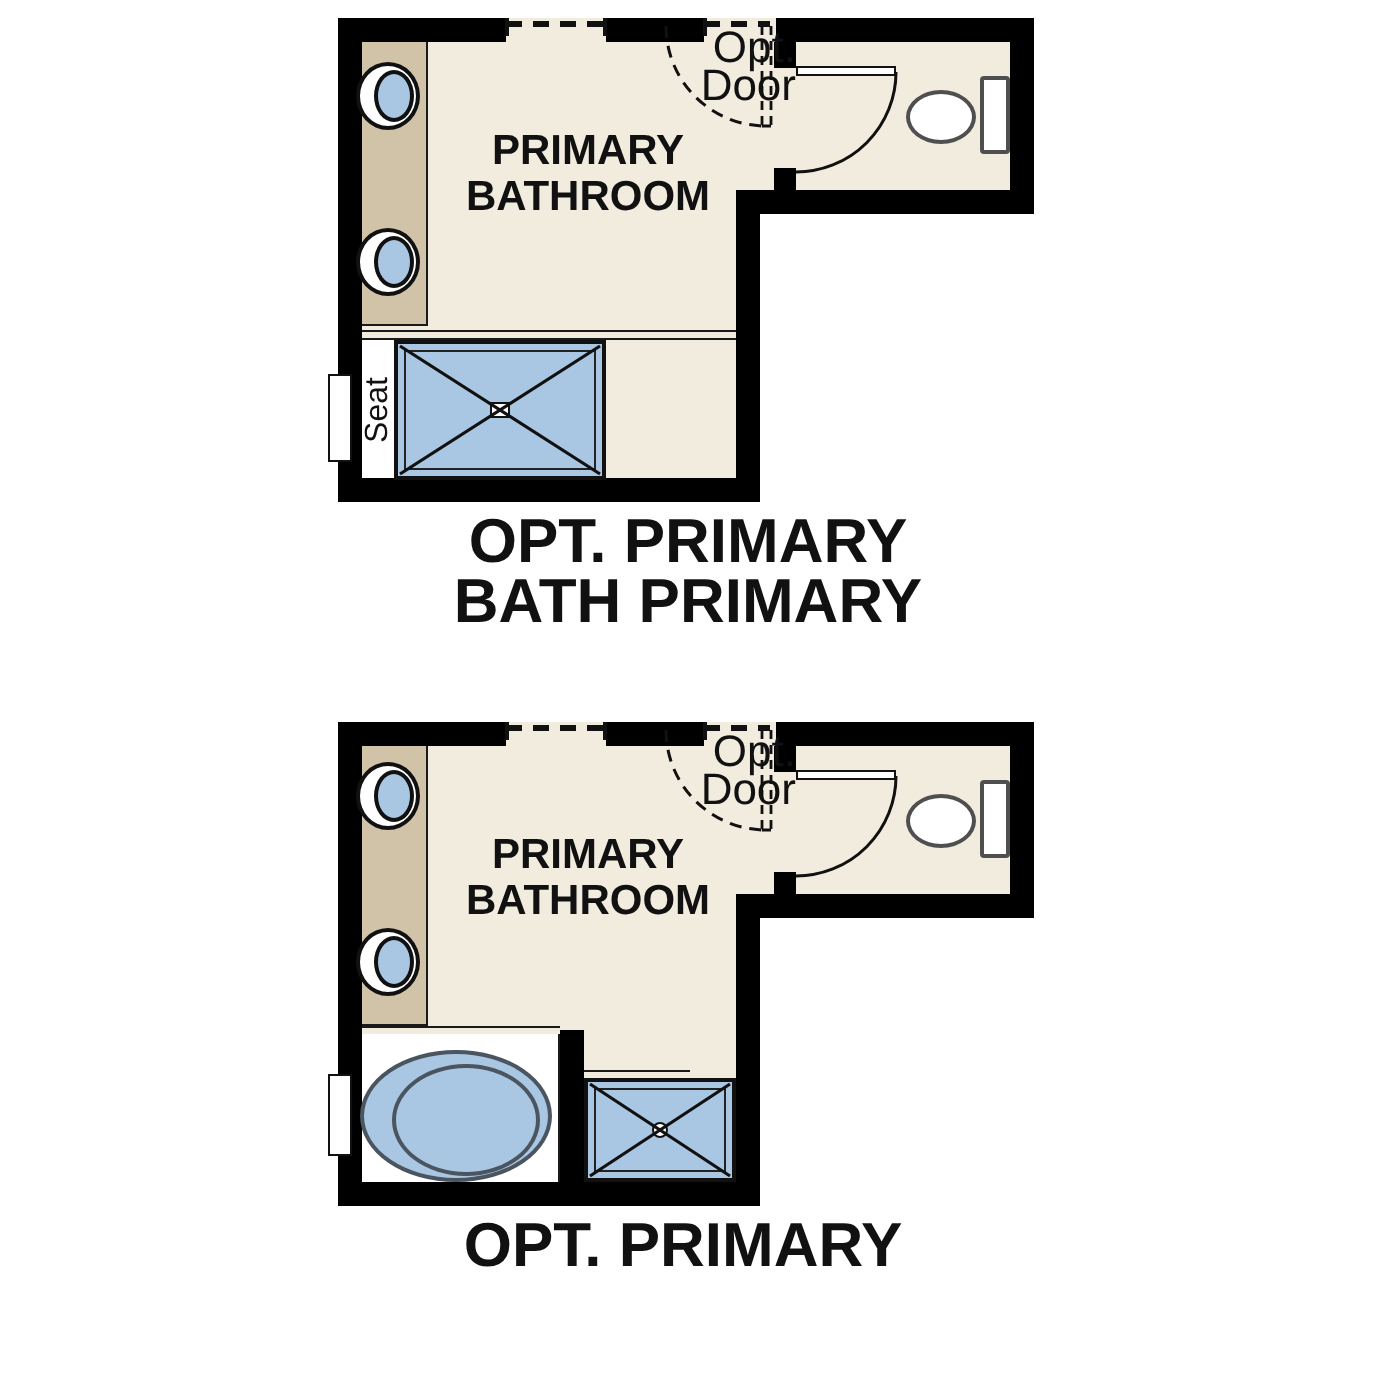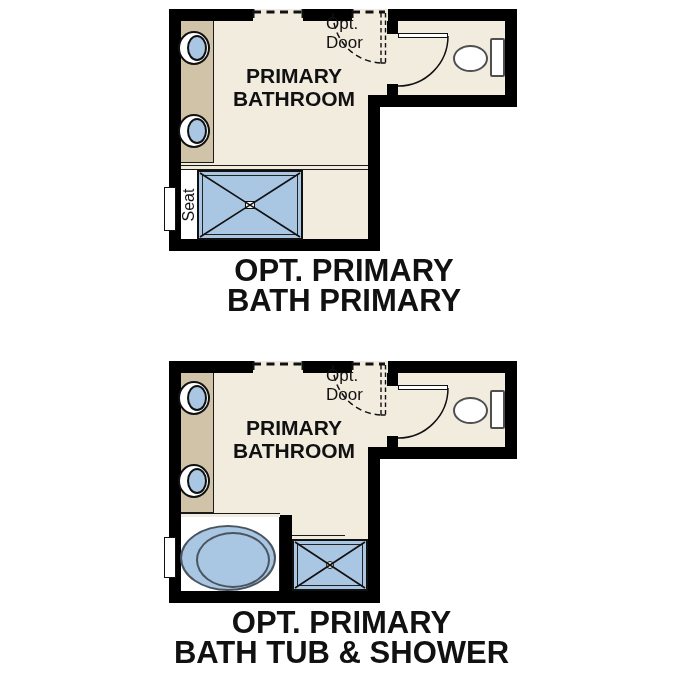--- a/index.html
+++ b/index.html
@@ -26,22 +26,22 @@
   .tub-inner{position:absolute;background:var(--fixture);border:2px solid #4a5560;border-radius:50%;box-sizing:border-box;}
   .niche{position:absolute;background:#fff;border:1.5px solid #111;box-sizing:border-box;}
   .leaf{position:absolute;background:#fff;border:1.2px solid #111;box-sizing:border-box;}
   .bowl{position:absolute;background:#fff;border:2px solid #4f4f4f;border-radius:50%;box-sizing:border-box;}
   .tank{position:absolute;background:#fff;border:2px solid #4f4f4f;border-radius:2px;box-sizing:border-box;}
   .seat-strip{position:absolute;background:#fff;border-right:1px solid var(--line);
               display:flex;align-items:center;justify-content:center;}
   .seat-strip span{transform:rotate(-90deg);white-space:nowrap;font-size:16px;}
   .room-label{position:absolute;left:30px;top:55px;width:190px;text-align:center;
               font-weight:bold;font-size:21px;line-height:23px;z-index:7;}
-  .optdoor-label{position:absolute;left:157px;top:5px;width:72px;text-align:left;
-                 font-size:17px;line-height:19px;z-index:7;}
+  .optdoor-label{position:absolute;left:157px;top:5px;width:72px;text-align:right;
+                 font-size:22px;line-height:19px;z-index:7;}
   .overlay{position:absolute;left:0;top:0;z-index:5;pointer-events:none;}
   .caption{position:absolute;text-align:center;font-weight:bold;font-size:31px;line-height:30px;}
 </style>
 </head>
 <body>
 
 <div class="abs" style="left:0;top:0;width:687px;height:687px;">
 
   <section class="plan" style="left:169px;top:9px;">
 
@@ -164,16 +164,15 @@
       <div>BATHROOM</div>
     </div>
     <div class="optdoor-label">
       <div>Opt.</div>
       <div>Door</div>
     </div>
   </section>
 
   <div class="caption" style="left:166px;top:608px;width:351px;">
     <div>OPT. PRIMARY</div>
-    <div>BATH TUB &amp; SHOWER</div>
   </div>
 
 </div>
 
 </body></html>

